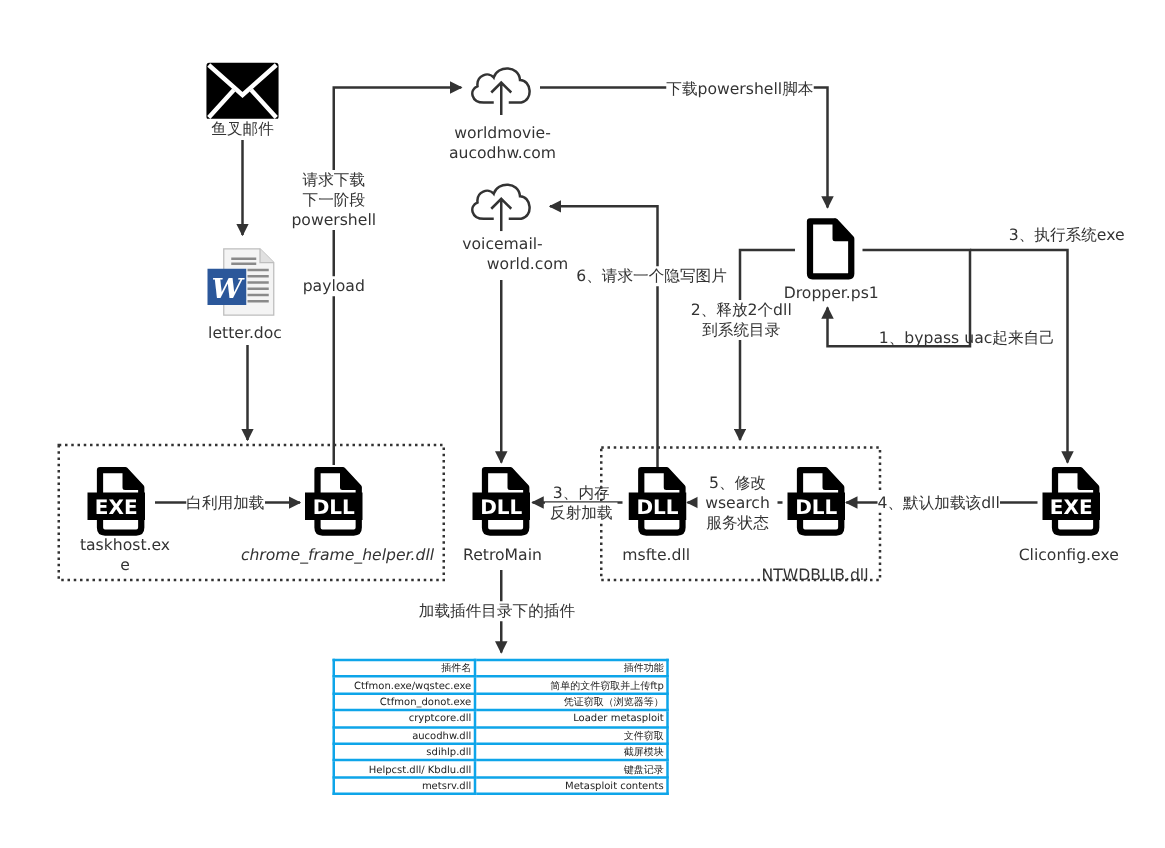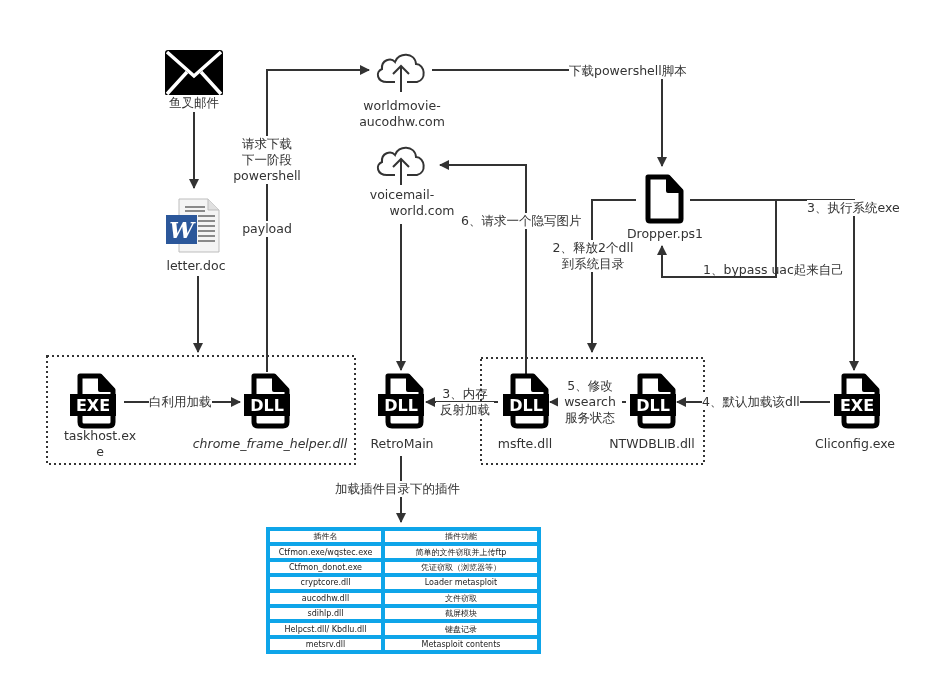--- a/index.html
+++ b/index.html
@@ -5,22 +5,22 @@
   html, body { margin: 0; padding: 0; background: #ffffff; }
   body { width: 932px; height: 678px; position: relative; overflow: hidden;
          font-family: "DejaVu Sans", sans-serif; color: #333333; }
   #canvas { position: absolute; left: 0; top: 0; width: 932px; height: 678px; }
   .lbl { position: absolute; font-size: 12.5px; line-height: 16px; color: #333;
          text-align: center; white-space: nowrap; background: #fff; }
   .lbl.nobg { background: transparent; }
   .icon { position: absolute; }
   table.plugins { position: absolute; left: 266px; top: 527px; border-collapse: collapse;
                   font-family: "DejaVu Sans", sans-serif; font-size: 8px; color: #222; }
-  table.plugins td, table.plugins th { border: 4px solid #0ea5e9; padding: 0 2px; height: 11.4px;
-                  line-height: 11px; text-align: center; font-weight: normal; white-space: nowrap; }
+  table.plugins td, table.plugins th { border: 2px solid #0ea5e9; padding: 0 2px; height: 11.4px;
+                  line-height: 11px; text-align: right; font-weight: normal; white-space: nowrap; }
   table.plugins td.c1, table.plugins th.c1 { width: 107px; }
   table.plugins td.c2, table.plugins th.c2 { width: 148px; }
 </style>
 </head>
 <body>
 
 <svg id="canvas" width="932" height="678" viewBox="0 0 932 678">
   <defs>
     <marker id="ah" markerWidth="10" markerHeight="10" refX="9" refY="5" orient="auto" markerUnits="userSpaceOnUse">
       <path d="M0,0 L10,5 L0,10 z" fill="#333"></path>
@@ -138,42 +138,42 @@
       <text x="25" y="39" text-anchor="middle" font-family="DejaVu Sans, sans-serif" font-weight="bold" font-size="16" fill="#fff">DLL</text>
     </svg></div>
 <div class="lbl nobg" style="left:490px;top:436px;width:70px;">msfte.dll</div>
 
 <div class="icon" id="ic-ntwd" style="left:628px;top:372px"><svg width="52" height="58" viewBox="0 0 52 58">
       <path d="M12,4 L32,4 L45,18 L45,50 Q45,54 41,54 L16,54 Q12,54 12,50 z" fill="#fff" stroke="#000" stroke-width="5" stroke-linejoin="round"></path>
       <path d="M32,4 L32,18 L45,18 z" fill="#000" stroke="#000" stroke-width="4" stroke-linejoin="round"></path>
       <rect x="2" y="22" width="46" height="22" fill="#000"></rect>
       <text x="25" y="39" text-anchor="middle" font-family="DejaVu Sans, sans-serif" font-weight="bold" font-size="16" fill="#fff">DLL</text>
     </svg></div>
-<div class="lbl nobg" style="left:600px;top:436px;width:104px;">NTWDBLIB.dll</div>
+<div class="lbl nobg" style="left:600px;top:452px;width:104px;">NTWDBLIB.dll</div>
 
 <div class="icon" id="ic-cli" style="left:832px;top:372px"><svg width="52" height="58" viewBox="0 0 52 58">
       <path d="M12,4 L32,4 L45,18 L45,50 Q45,54 41,54 L16,54 Q12,54 12,50 z" fill="#fff" stroke="#000" stroke-width="5" stroke-linejoin="round"></path>
       <path d="M32,4 L32,18 L45,18 z" fill="#000" stroke="#000" stroke-width="4" stroke-linejoin="round"></path>
       <rect x="2" y="22" width="46" height="22" fill="#000"></rect>
       <text x="25" y="39" text-anchor="middle" font-family="DejaVu Sans, sans-serif" font-weight="bold" font-size="16" fill="#fff">EXE</text>
     </svg></div>
 <div class="lbl nobg" style="left:810px;top:436px;width:90px;">Cliconfig.exe</div>
 
 <div class="lbl" style="left:238px;top:136px;width:58px;">请求下载</div>
 <div class="lbl" style="left:238px;top:152px;width:58px;text-align:center;">下一阶段</div>
 <div class="lbl" style="left:228px;top:168px;width:78px;">powershell</div>
 <div class="lbl" style="left:238px;top:184px;width:58px;margin-top:37px;">payload</div>
 
-<div class="lbl" style="left:533px;top:63px;margin-left:36px;">下载powershell脚本</div>
+<div class="lbl" style="left:533px;top:63px;">下载powershell脚本</div>
 <div class="lbl" style="left:149px;top:394px;">白利用加载</div>
 
 <div class="lbl" style="left:703px;top:262px;background:transparent;">1、bypass uac起来自己</div>
 <div class="lbl" style="left:551px;top:240px;width:84px;">2、释放2个dll</div>
 <div class="lbl" style="left:551px;top:256px;width:84px;">到系统目录</div>
-<div class="lbl" style="left:807px;top:200px;">3、执行系统exe</div>
+<div class="lbl" style="left:807px;top:180px;">3、执行系统exe</div>
 <div class="lbl" style="left:702px;top:394px;text-align:right;">4、默认加载该dll</div>
 <div class="lbl" style="left:558px;top:378px;width:64px;background:transparent;">5、修改</div>
 <div class="lbl" style="left:558px;top:394px;width:64px;">wsearch</div>
 <div class="lbl" style="left:558px;top:410px;width:64px;background:transparent;">服务状态</div>
 <div class="lbl" style="left:461px;top:213px;">6、请求一个隐写图片</div>
 <div class="lbl" style="left:436px;top:386px;width:58px;background:transparent;">3、内存</div>
 <div class="lbl" style="left:436px;top:402px;width:58px;">反射加载</div>
 <div class="lbl" style="left:335px;top:481px;">加载插件目录下的插件</div>
 
 <table class="plugins">

